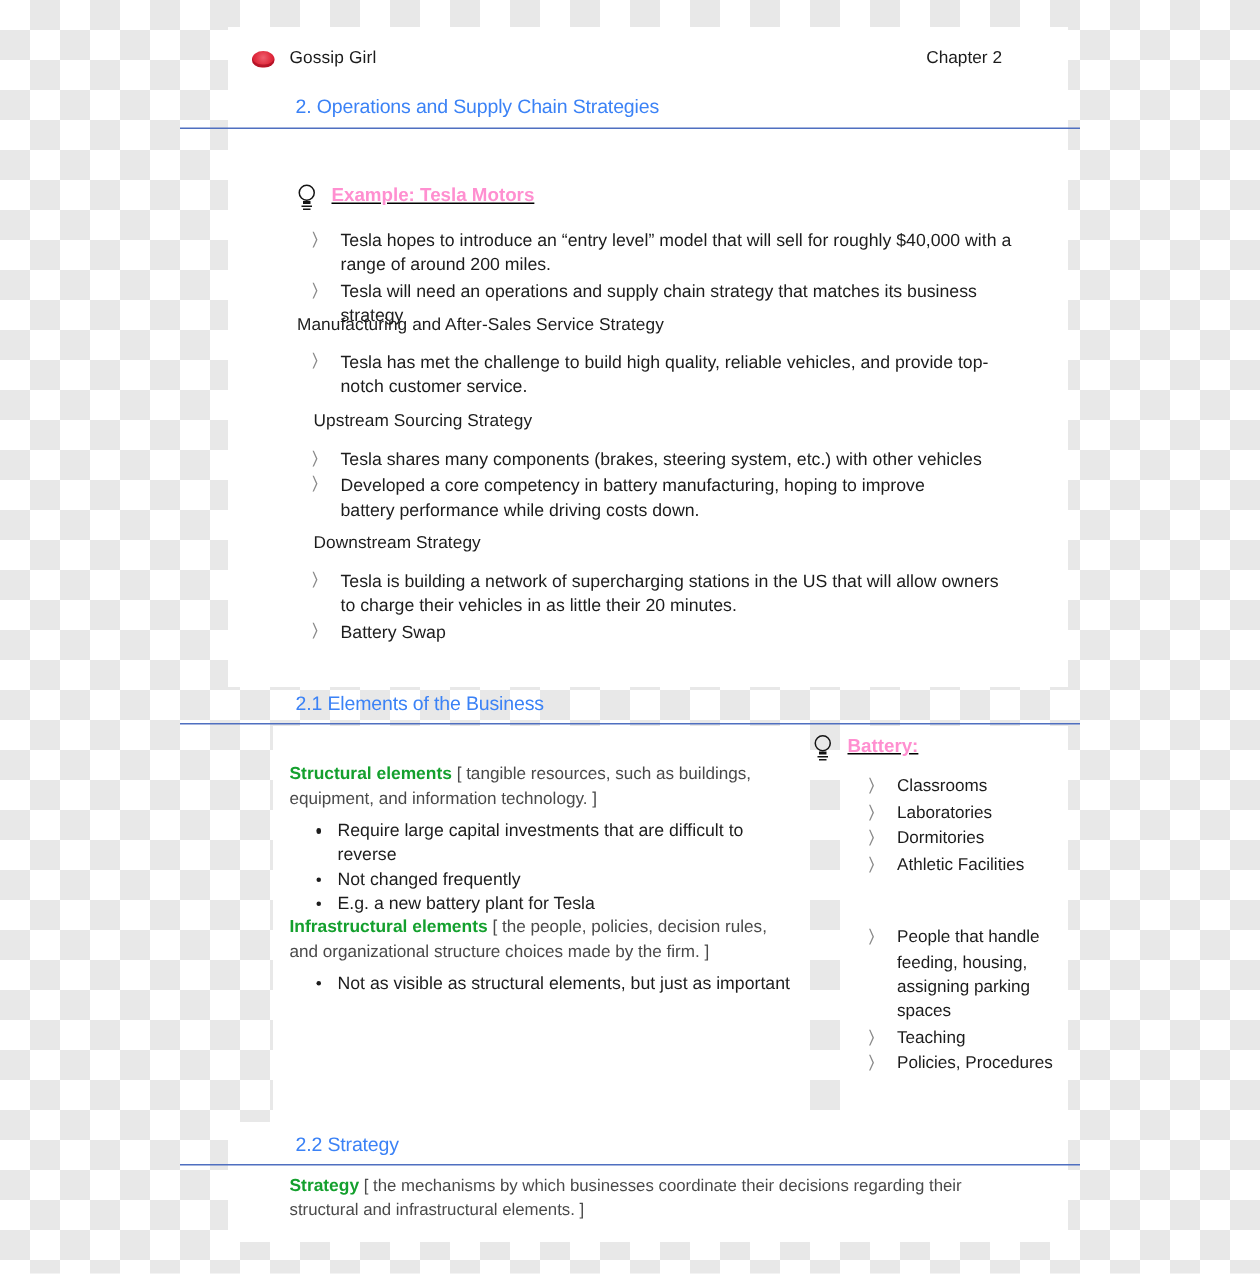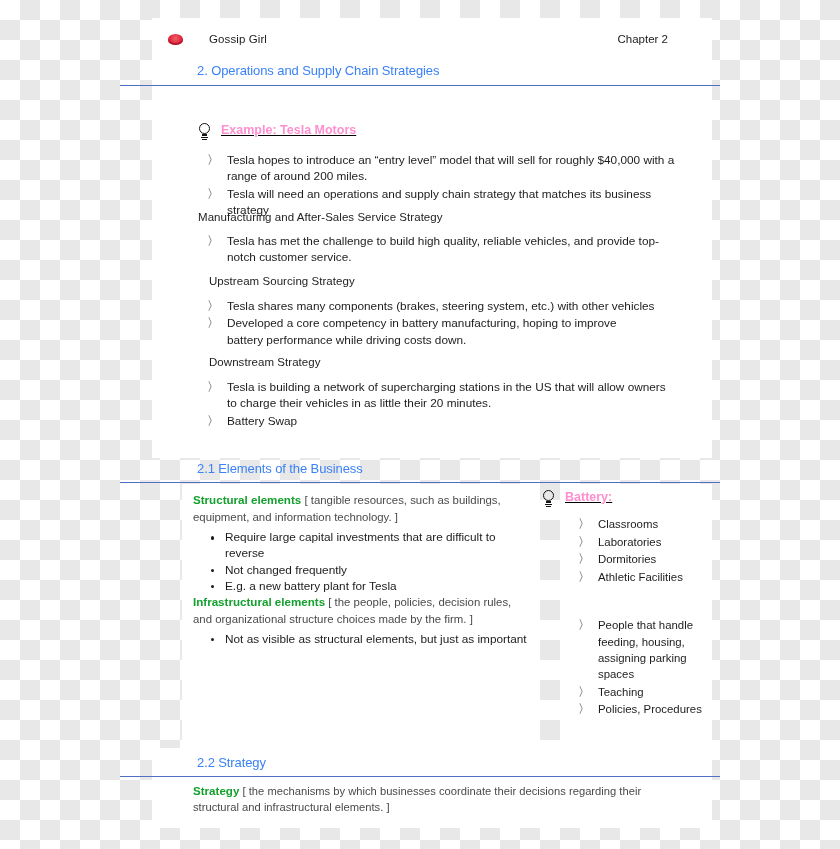--- a/index.html
+++ b/index.html
@@ -40,21 +40,21 @@
     display: flex; align-items: center;
   }
   #gossip-logo {
     width: 15px; height: 11px;
     border-radius: 50% 50% 45% 45%;
     background: radial-gradient(circle at 50% 40%, #ef5f6e 0%, #e02a3c 55%, #c8102e 100%);
     box-shadow: inset 0 -2px 0 rgba(140,0,20,.45);
     flex: 0 0 auto;
   }
   #gossip-name {
-    margin-left: 26px;
+    margin-left: 10px;
     font-size: 11.5px;
     color: #1b1b1b;
     letter-spacing: .1px;
   }
   #chapter-label {
     margin-left: auto;
     font-size: 11.5px;
     color: #1b1b1b;
   }
 
@@ -157,21 +157,21 @@
     border-radius: 50%;
     background: #1c1c1c;
   }
 
   #list-tesla-intro { left: 205px; top: 152px; width: 470px; }
   #list-manufacture { left: 205px; top: 233px; width: 470px; }
   #list-upstream    { left: 205px; top: 298px; width: 450px; }
   #list-downstream  { left: 205px; top: 379px; width: 470px; }
 
   
-  #col-left  { left: 193px; top: 492px; width: 340px; }
+  #col-left  { left: 193px; top: 508px; width: 340px; }
   .def-block { font-size: 11.4px; line-height: 16.6px; color: #3a3a3a; }
   .def-term  { color: #14a02e; font-weight: 700; font-size: 11.6px; }
   .def-body  { color: #4a4a4a; }
   #struct-bullets { margin-top: 4px; margin-left: 14px; }
   #infra-block    { }
   #infra-bullets  { margin-top: 3px; margin-left: 14px; }
 
   #col-right { left: 576px; top: 516px; width: 130px; }
   #col-right ul.angle-list > li { font-size: 11.4px; line-height: 16.2px; margin-bottom: 1.5px; }
   #right-list-2 { margin-top: 32px; }

